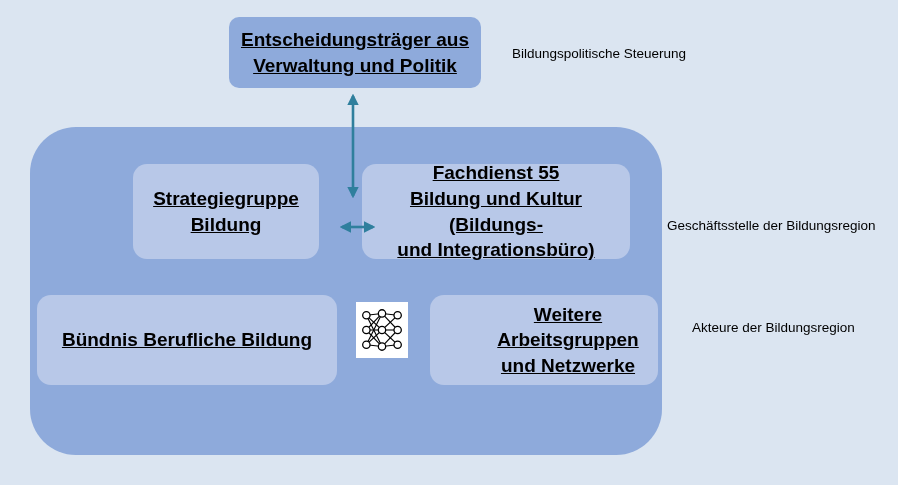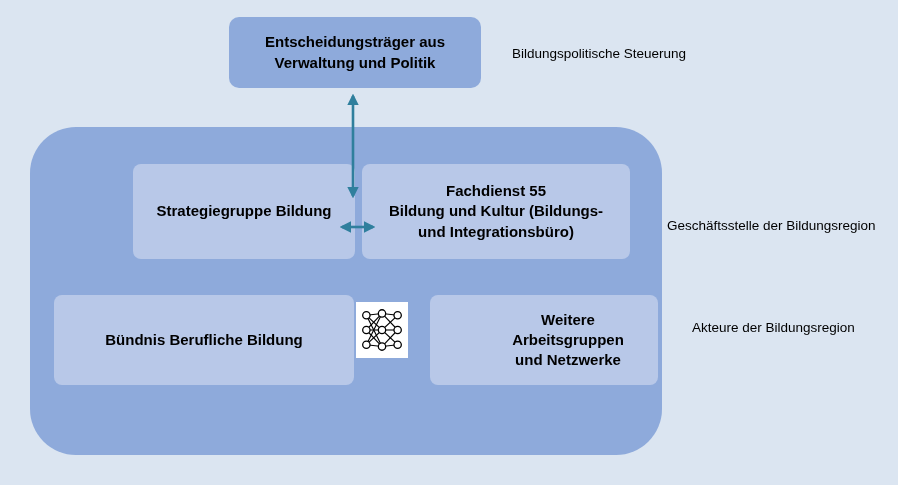--- a/index.html
+++ b/index.html
@@ -31,38 +31,39 @@
     position: absolute;
     left: 30px;
     top: 127px;
     width: 632px;
     height: 328px;
     background: #8eaadb;
     border-radius: 46px;
   }
   .inner-box {
     background: #b8c8e8;
-    border-radius: 8px;
+    border-radius: 14px;
   }
   .box-label {
-    font-size: 15px;
+    font-size: 19px;
     font-weight: bold;
     line-height: 1.35;
     white-space: pre-line;
     padding: 0 8px;
+    text-decoration: underline;
   }
   .top-box {
     left: 229px;
     top: 17px;
     width: 252px;
     height: 71px;
   }
-  .strategie-box { left: 103px; top: 37px; width: 222px; height: 95px; }
+  .strategie-box { left: 103px; top: 37px; width: 186px; height: 95px; }
   .fachdienst-box { left: 332px; top: 37px; width: 268px; height: 95px; }
-  .buendnis-box { left: 24px; top: 168px; width: 300px; height: 90px; }
+  .buendnis-box { left: 7px; top: 168px; width: 300px; height: 90px; }
   .weitere-box { left: 400px; top: 168px; width: 228px; height: 90px; padding-left: 48px; }
   .inner-box.box { position: absolute; }
   .side-label {
     position: absolute;
     font-size: 13.5px;
     white-space: nowrap;
     line-height: 1.2;
   }
   .label-steuerung { left: 512px; top: 46px; }
   .label-geschaeftsstelle { left: 667px; top: 218px; }

